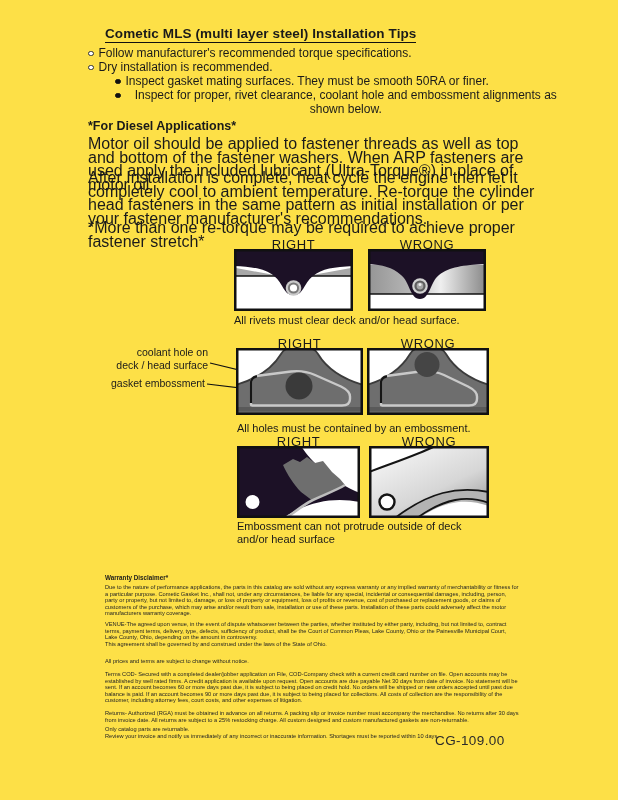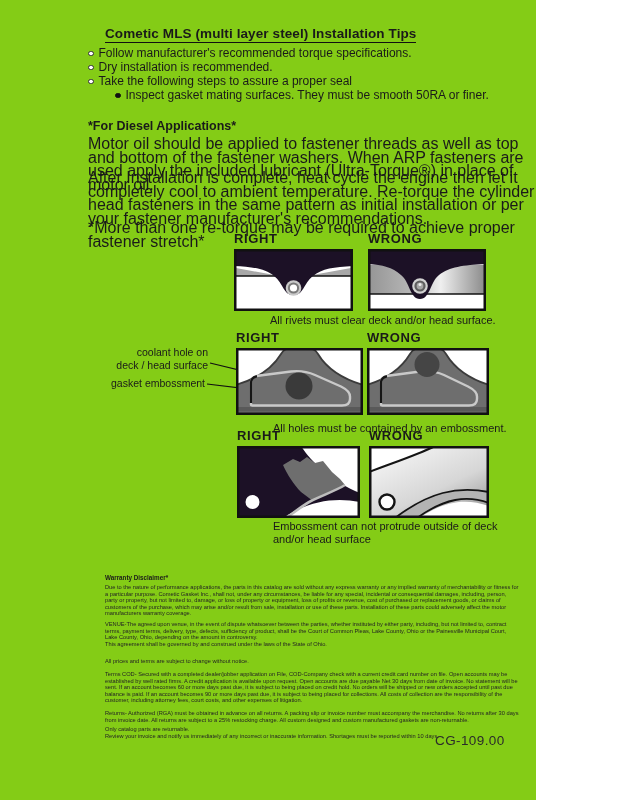--- a/index.html
+++ b/index.html
@@ -1,30 +1,30 @@
 <!DOCTYPE html>
 <html><head>
 <meta charset="utf-8">
 <style>
   html,body{margin:0;padding:0;background:#fff;}
-  .page{position:relative;width:536px;height:800px;background:#84cc16;overflow:hidden;
+  .page{position:relative;width:618px;height:800px;background:#fde047;overflow:hidden;
         font-family:"Liberation Sans","DejaVu Sans",sans-serif;color:#1a1a1a;}
   .abs{position:absolute;}
   .title{left:105px;top:26px;font-size:13.5px;font-weight:bold;letter-spacing:.1px;
          border-bottom:1.6px solid #111;padding-bottom:1px;}
   .bullets{left:88px;top:46px;width:478px;font-size:12px;line-height:14px;}
   .b-row{display:flex;}
   .b-row.sub{margin-left:27px;text-align:center;}
   .b-mark{flex:none;width:3.5px;height:3.5px;border:1px solid #333;border-radius:50%;
           margin:4.5px 5px 0 0;background:#fff;}
   .b-mark.filled{background:#111;border-color:#111;}
   .diesel-h{left:88px;top:119px;font-size:12.5px;font-weight:bold;}
   .para{left:88px;width:455px;font-size:16px;line-height:13.6px;}
-  .dg-h{font-size:13px;font-weight:700;letter-spacing:.6px;}
-  .cap{font-size:11px;line-height:13px;margin-left:36px;}
+  .dg-h{font-size:13px;font-weight:400;letter-spacing:.6px;text-align:center;margin-top:6px;}
+  .cap{font-size:11px;line-height:13px;}
   .ptr-label{font-size:10.5px;line-height:12.5px;text-align:right;}
   .legal{left:105px;width:414px;font-size:5.7px;line-height:6.6px;color:#242424;}
   .legal-h{left:105px;top:574px;font-size:6.3px;font-weight:bold;color:#1a1a1a;}
   .footer-code{left:388px;top:733px;font-size:13.5px;letter-spacing:.4px;color:#2b2b2b;margin-left:47px;}
   svg{display:block;}
 </style>
 </head>
 <body>
 
 <div class="page">
@@ -33,27 +33,27 @@
 
   <div class="abs bullets">
     <div class="b-row">
       <span class="b-mark"></span>
       <span>Follow manufacturer's recommended torque specifications.</span>
     </div>
     <div class="b-row">
       <span class="b-mark"></span>
       <span>Dry installation is recommended.</span>
     </div>
-    <div class="b-row">
-      <span class="b-mark"></span>
-      <span>Take the following steps to assure a proper seal</span>
+    <div class="b-row sub">
+      <span class="b-mark filled"></span>
+      <span>Inspect gasket mating surfaces.  They must be smooth 50RA or finer.</span>
     </div>
     <div class="b-row sub">
       <span class="b-mark filled"></span>
-      <span>Inspect gasket mating surfaces.  They must be smooth 50RA or finer.</span>
+      <span>Inspect for proper, rivet clearance, coolant hole and embossment alignments as shown below.</span>
     </div>
   </div>
 
   <div class="abs diesel-h">*For Diesel Applications*</div>
   <div class="abs para" style="top:137px;">Motor oil should be applied to fastener threads as well as top and bottom of the fastener washers. When ARP fasteners are used apply the included lubricant (Ultra-Torque®) in place of motor oil.</div>
   <div class="abs para" style="top:171px;">After Installation is complete, heat cycle the engine then let it completely cool to ambient temperature. Re-torque the cylinder head fasteners in the same pattern as initial installation or per your fastener manufacturer's recommendations.</div>
   <div class="abs para" style="top:221px;">*More than one re-torque may be required to achieve proper fastener stretch*</div>
 
   <div class="abs dg-h" style="left:234px;top:231px;width:119px;">RIGHT</div>
   <div class="abs dg-h" style="left:368px;top:231px;width:118px;">WRONG</div>

